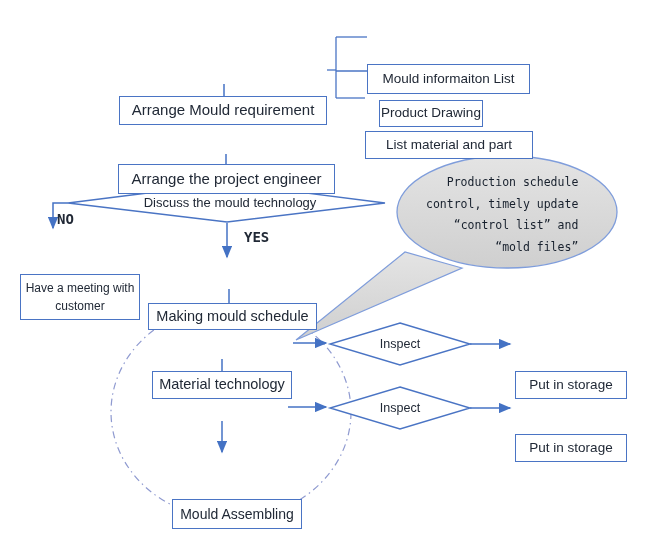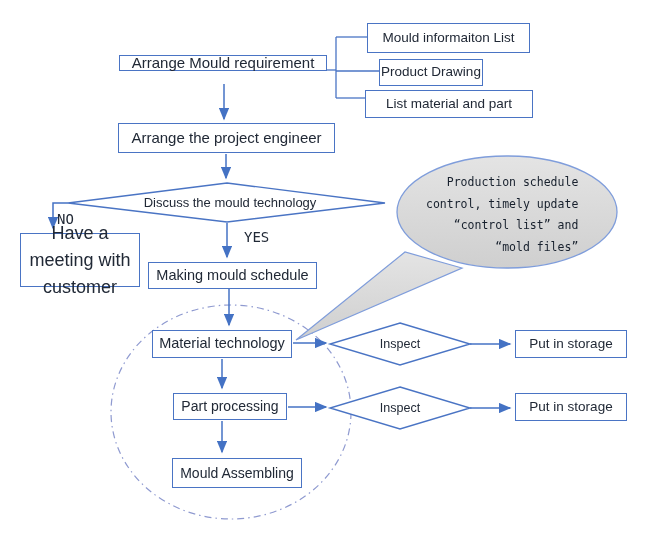--- a/index.html
+++ b/index.html
@@ -16,34 +16,36 @@
     z-index:2;
     box-sizing:border-box;
     border:1.4px solid #4a74c4;
     background:#ffffff;
     color:#212936;
     display:flex;
     align-items:center;
     justify-content:center;
     text-align:center;
     line-height:1.35;
+    margin-top:41px;
   }
   .freetext{
     position:absolute;
     z-index:3;
     color:#212936;
     background:transparent;
     text-align:right;
   }
   .diamond-label{
     display:flex;align-items:center;justify-content:center;
     text-align:left;
   }
   .mono{
     font-family:"DejaVu Sans Mono", monospace;
+    font-weight:bold;
   }
   .callout-text{
     font-family:"DejaVu Sans Mono", monospace;
     font-size:11.5px;
     line-height:21.5px;
     color:#17202d;
     white-space:nowrap;
   }
 </style>
 </head>
@@ -83,37 +85,36 @@
     <line x1="227" y1="223" x2="227" y2="257" stroke="#4472c4" stroke-width="1.5" marker-end="url(#arrowhead)"></line>
     <line x1="229" y1="289" x2="229" y2="325" stroke="#4472c4" stroke-width="1.5" marker-end="url(#arrowhead)"></line>
     <line x1="293" y1="343" x2="326" y2="343" stroke="#4472c4" stroke-width="1.5" marker-end="url(#arrowhead)"></line>
     <line x1="470" y1="344" x2="510" y2="344" stroke="#4472c4" stroke-width="1.5" marker-end="url(#arrowhead)"></line>
     <line x1="222" y1="359" x2="222" y2="388" stroke="#4472c4" stroke-width="1.5" marker-end="url(#arrowhead)"></line>
     <line x1="288" y1="407" x2="326" y2="407" stroke="#4472c4" stroke-width="1.5" marker-end="url(#arrowhead)"></line>
     <line x1="470" y1="408" x2="510" y2="408" stroke="#4472c4" stroke-width="1.5" marker-end="url(#arrowhead)"></line>
     <line x1="222" y1="421" x2="222" y2="452" stroke="#4472c4" stroke-width="1.5" marker-end="url(#arrowhead)"></line>
   </svg>
 
-  <div class="node" style="left:119px;top:55px;width:208px;height:16px;font-size:15px">Arrange Mould requirement</div>
+  <div class="node" style="left:119px;top:55px;width:208px;height:29px;font-size:15px">Arrange Mould requirement</div>
 
   <div class="node" style="left:367px;top:23px;width:163px;height:30px;font-size:13.5px">Mould informaiton List</div>
 
   <div class="node" style="left:379px;top:59px;width:104px;height:27px;font-size:13.5px">Product Drawing</div>
 
   <div class="node" style="left:365px;top:90px;width:168px;height:28px;font-size:13.5px">List material and part</div>
 
   <div class="node" style="left:118px;top:123px;width:217px;height:30px;font-size:15px">Arrange the project engineer</div>
 
-  <div class="node" style="left:20px;top:233px;width:120px;height:54px;font-size:18px;line-height:1.5">Have a meeting with customer</div>
+  <div class="node" style="left:20px;top:233px;width:120px;height:46px;font-size:12px;line-height:1.5">Have a meeting with customer</div>
 
   <div class="node" style="left:148px;top:262px;width:169px;height:27px;font-size:14.5px">Making mould schedule</div>
 
   <div class="node" style="left:152px;top:330px;width:140px;height:28px;font-size:14.5px">Material technology</div>
 
-  <div class="node" style="left:173px;top:393px;width:114px;height:27px;font-size:14px">Part processing</div>
 
   <div class="node" style="left:172px;top:458px;width:130px;height:30px;font-size:14px">Mould Assembling</div>
 
   <div class="node" style="left:515px;top:330px;width:112px;height:28px;font-size:13.5px">Put in storage</div>
 
   <div class="node" style="left:515px;top:393px;width:112px;height:28px;font-size:13.5px">Put in storage</div>
 
   <div class="freetext diamond-label" style="left:110px;top:194px;width:240px;height:16px;font-size:13px">Discuss the mould technology</div>
 
   <div class="freetext diamond-label" style="left:330px;top:336px;width:140px;height:16px;font-size:12.5px">Inspect</div>

